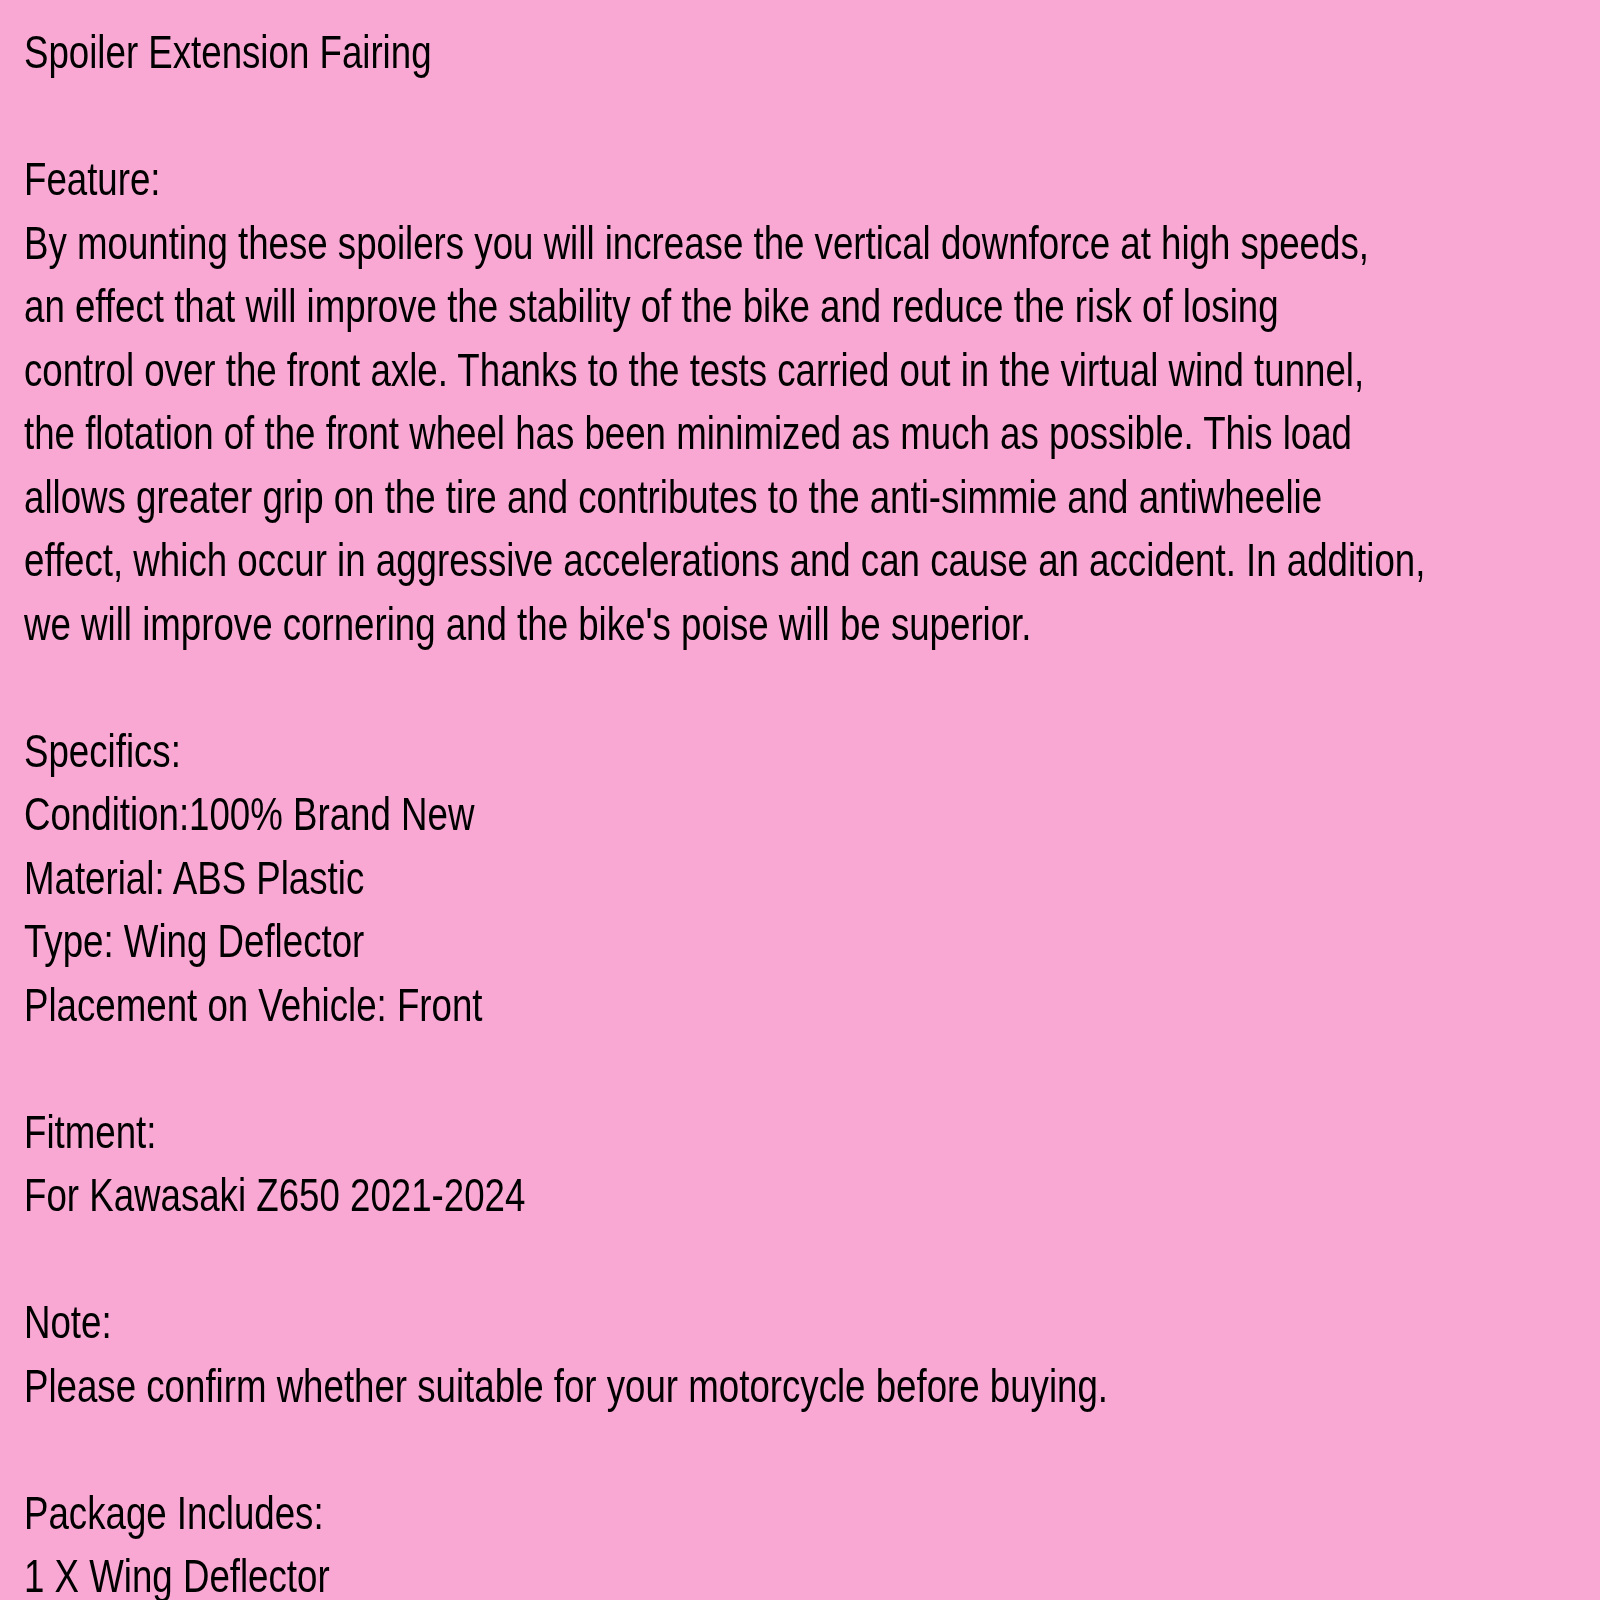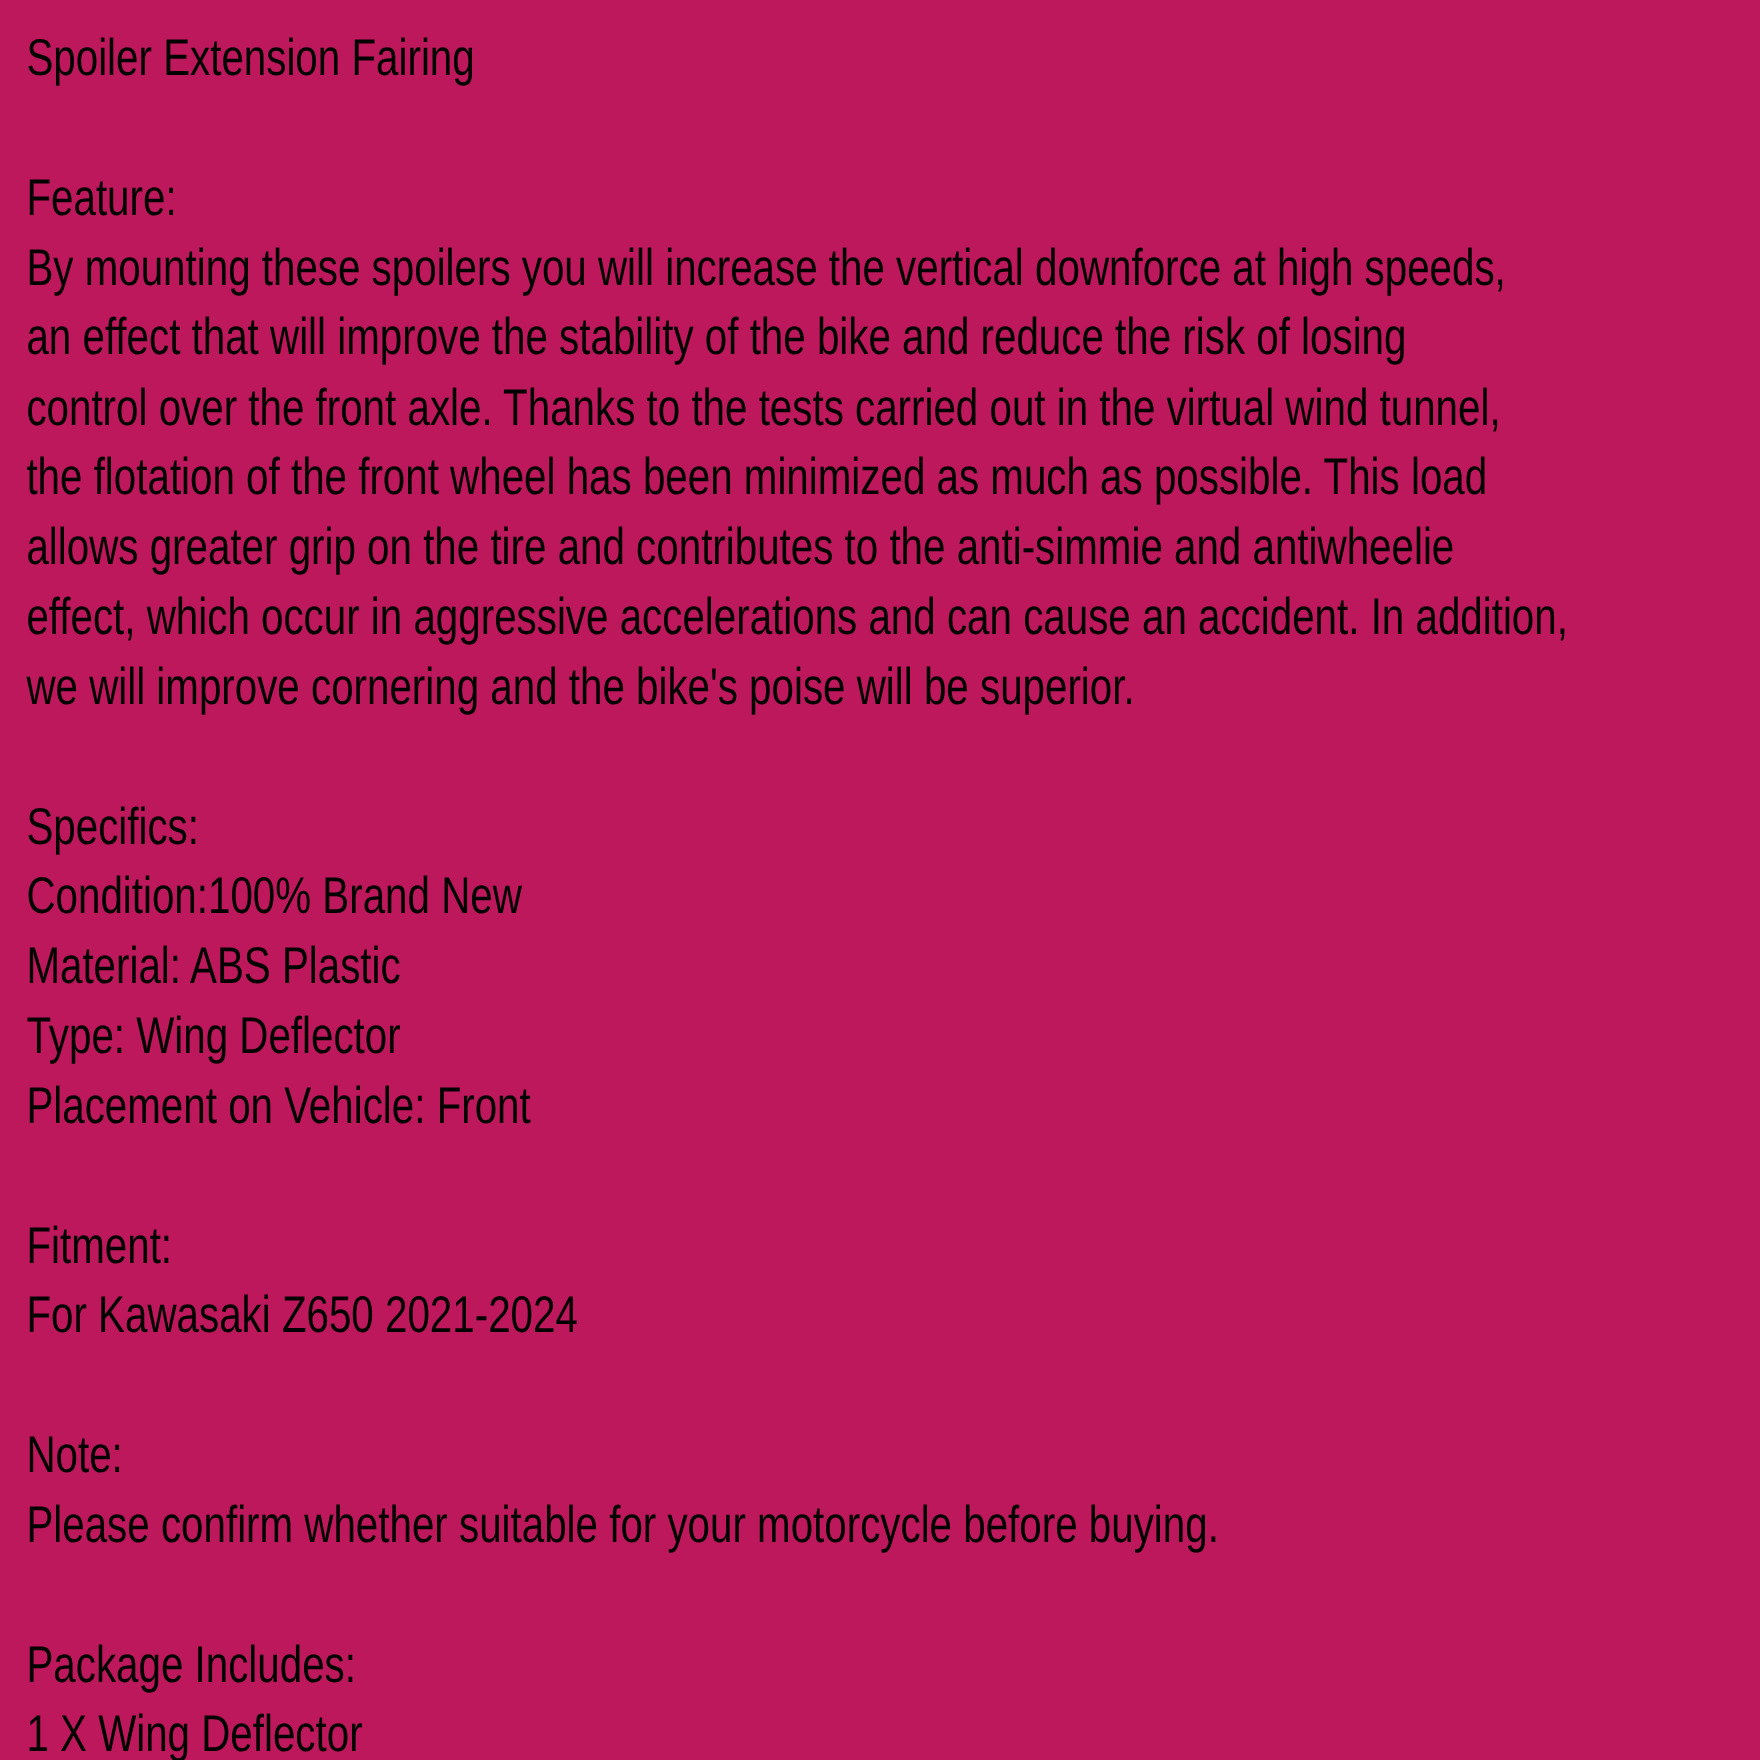--- a/index.html
+++ b/index.html
@@ -5,21 +5,21 @@
   html, body {
     margin: 0;
     padding: 0;
     background: #ffffff;
     overflow: hidden;
   }
   .page {
     position: relative;
     width: 1600px;
     height: 1600px;
-    background: #be185d;
+    background: #f9a8d4;
     box-sizing: border-box;
     padding: 20px 0 0 24px;
   }
   
   .content {
     transform: scaleX(0.78);
     transform-origin: top left;
     width: 2020px;
   }
   .line {

